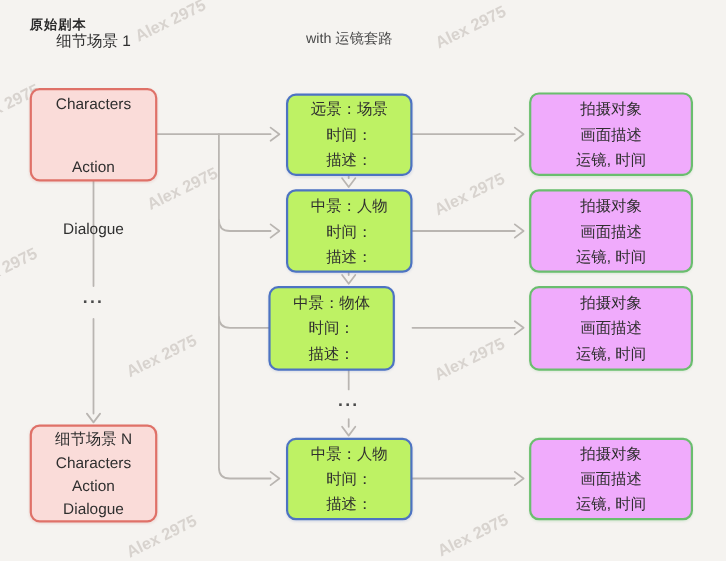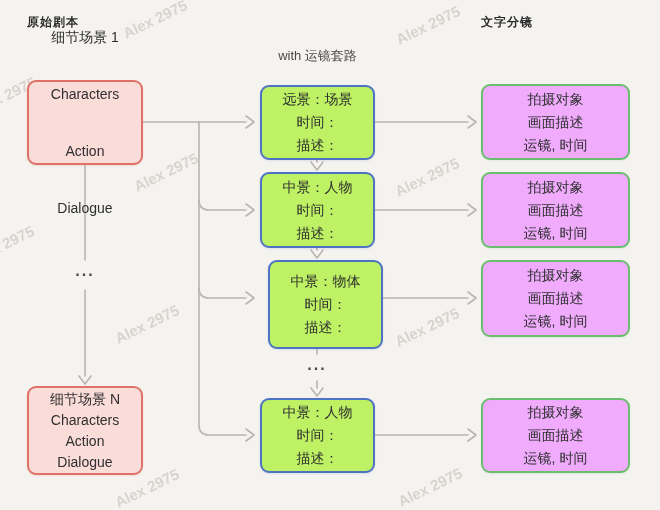--- a/index.html
+++ b/index.html
@@ -122,22 +122,21 @@
       <polyline points="311,162 317,170 323,162"></polyline>
       <path d="M317,248 V250"></path>
       <polyline points="311,250 317,258 323,250"></polyline>
       <path d="M317,337 V354"></path>
       <path d="M317,381 V388"></path>
       <polyline points="311,388 317,396 323,388"></polyline>
     </g>
   </svg>
 
   <div class="col-header" style="left:27px; top:14px; width:116px;">原始剧本</div>
-  <div class="col-subheader" style="left:255px; top:47px; width:125px;">with 运镜套路</div>
-  <div class="col-header" style="left:481px; top:14px; width:149px;">文字分镜</div>
+  <div class="col-subheader" style="left:255px; top:26px; width:125px;">with 运镜套路</div>
 
   <div class="node node-pink" style="left:27px; top:80px; width:116px; height:85px;gap:36px;">
     <div class="ln">细节场景 1</div>
     <div class="ln">Characters</div>
     <div class="ln">Action</div>
     <div class="ln">Dialogue</div>
   </div>
   <div class="node node-pink" style="left:27px; top:386px; width:116px; height:89px;">
     <div class="ln">细节场景 N</div>
     <div class="ln">Characters</div>
@@ -148,21 +147,21 @@
   <div class="node node-blue node-mid" style="left:260px; top:85px; width:115px; height:75px;">
     <div class="ln">远景：场景</div>
     <div class="ln">时间：</div>
     <div class="ln">描述：</div>
   </div>
   <div class="node node-blue node-mid" style="left:260px; top:172px; width:115px; height:76px;">
     <div class="ln">中景：人物</div>
     <div class="ln">时间：</div>
     <div class="ln">描述：</div>
   </div>
-  <div class="node node-blue node-mid" style="left:268px; top:260px; width:115px; height:89px;">
+  <div class="node node-blue node-mid" style="left:244px; top:260px; width:115px; height:77px;">
     <div class="ln">中景：物体</div>
     <div class="ln">时间：</div>
     <div class="ln">描述：</div>
   </div>
   <div class="node node-blue node-mid" style="left:260px; top:398px; width:115px; height:75px;">
     <div class="ln">中景：人物</div>
     <div class="ln">时间：</div>
     <div class="ln">描述：</div>
   </div>
 

